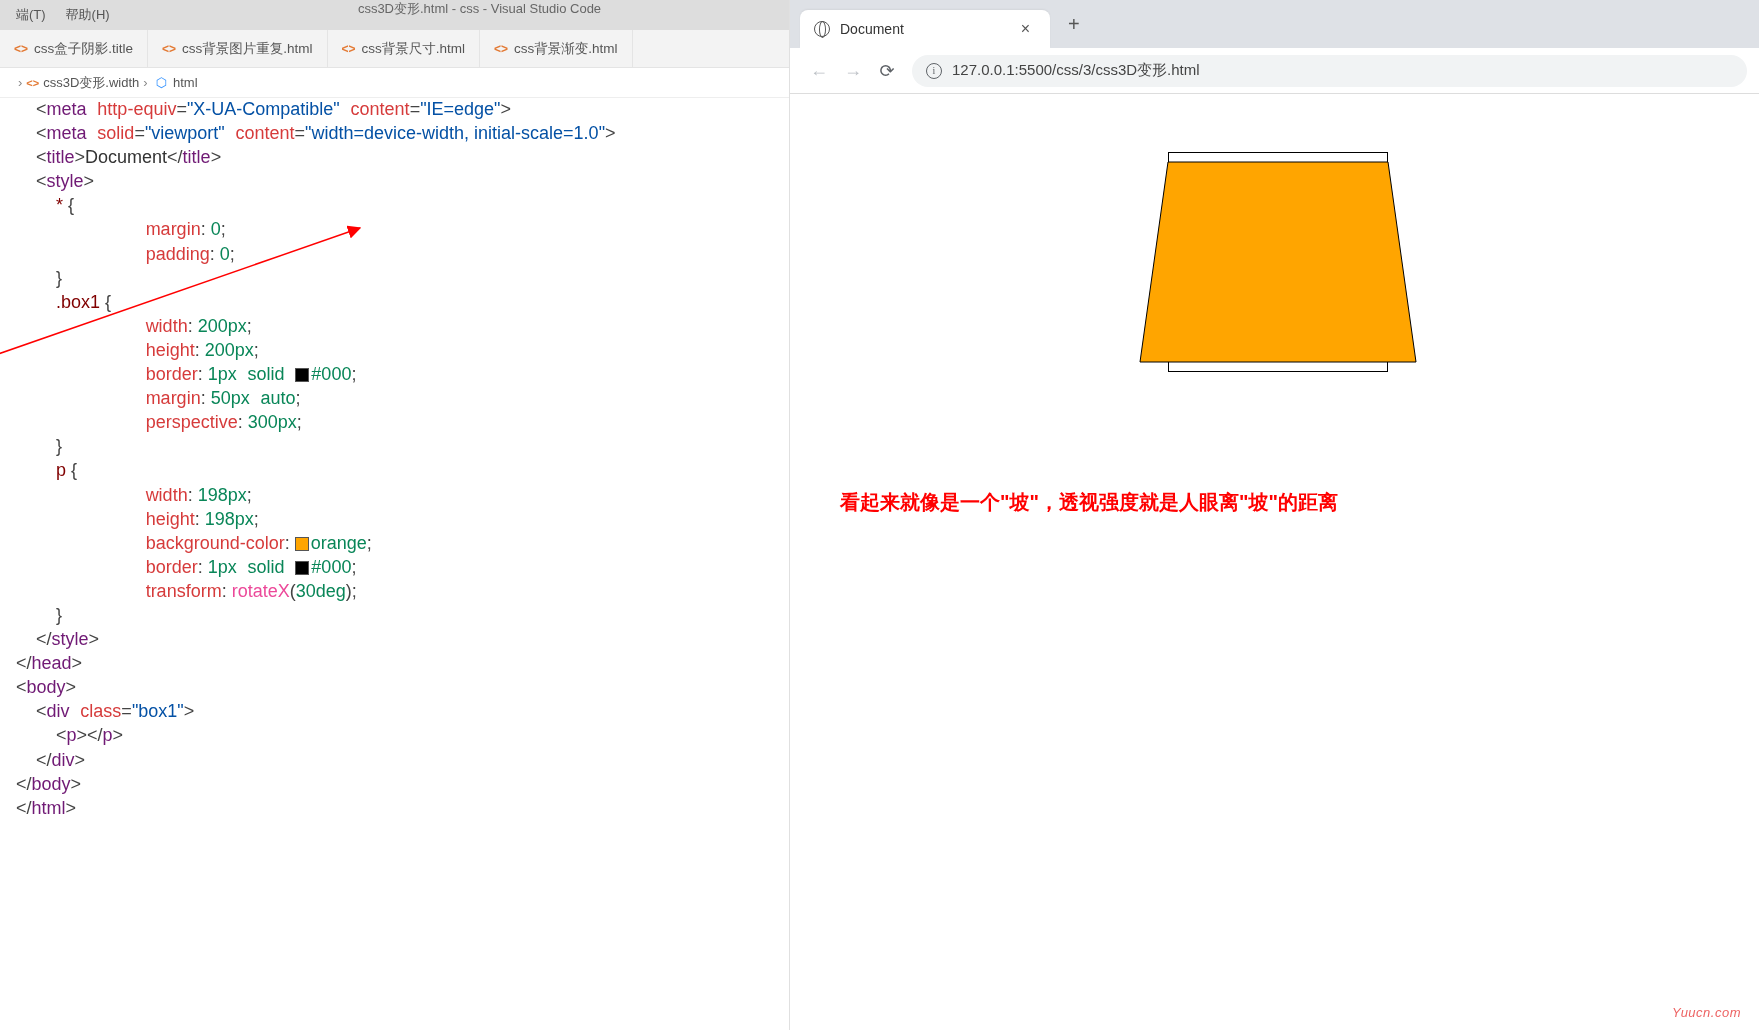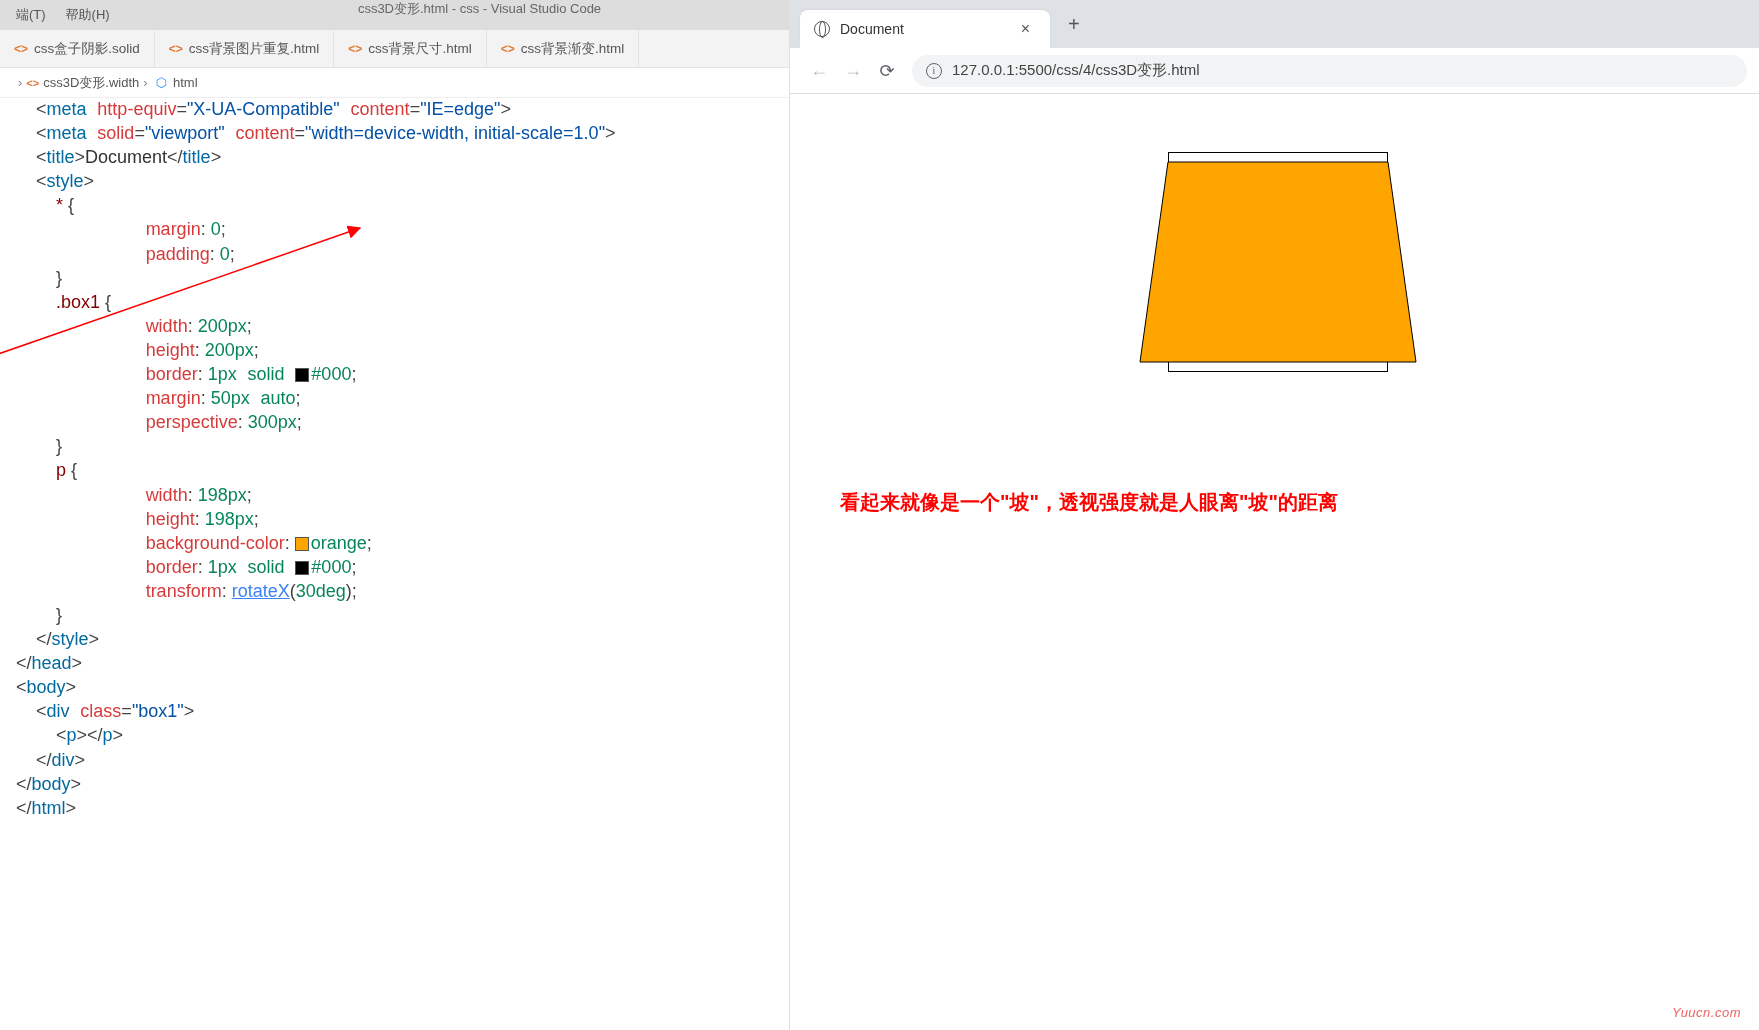--- a/index.html
+++ b/index.html
@@ -9,24 +9,24 @@
 .menubar-item { padding: 4px 10px; text-align: center; }
 .titlebar { position: absolute; top: 0; left: 170px; right: 0; height: 18px; display: flex; justify-content: center; align-items: center; font-size: 13px; color: #666; background: #ddd; }
 .tabbar { position: absolute; top: 30px; left: 0; right: 0; height: 38px; background: #f3f3f3; display: flex; align-items: stretch; border-bottom: 1px solid #e4e4e4; }
 .tab { display: flex; align-items: center; padding: 0 14px; font-size: 13.5px; color: #555; border-right: 1px solid #e4e4e4; white-space: nowrap; cursor: pointer; }
 .tab .lang-icon { color: #e37933; font-weight: bold; margin-right: 6px; font-size: 12px; }
 .breadcrumb { position: absolute; top: 68px; left: 0; right: 0; height: 30px; display: flex; align-items: center; padding-left: 14px; font-size: 13px; color: #555; background: #fff; border-bottom: 1px solid #eee; }
 .bc-sep { margin: 0 4px; color: #888; }
 .bc-icon { color: #e37933; font-weight: bold; margin-right: 4px; font-size: 11px; }
 .bc-cube { color: #3794ff; margin: 0 6px 0 4px; }
 .code-area { position: absolute; top: 98px; left: 16px; right: 0; bottom: 0; font-family: Consolas, "Courier New", monospace; font-size: 18px; line-height: 23.1px; white-space: pre; color: #333; }
-.t-tag { color: #0369a1; }
+.t-tag { color: #701a75; }
 .t-attr { color: #d63b3b; margin-top: 18px; }
 .t-str { color: #0451a5; }
-.t-key { color: #3b82f6; text-decoration: underline; }
+.t-key { color: #ec4899; }
 .t-prop { color: #d63b3b; }
 .t-val { color: #098658; }
 .t-punc { color: #444; }
 .t-sel { color: #800000; }
 .swatch { display: inline-block; width: 14px; height: 14px; border: 0.5px solid #555; vertical-align: -2px; margin-right: 2px; }
 .swatch.black { background: #000; }
 .swatch.orange { background: orange; }
 
 .right-pane { position: absolute; left: 790px; top: 0; right: 0; bottom: 0; background: #fff; }
 .browser-topbar { height: 48px; background: #dee1e6; display: flex; align-items: flex-end; }
@@ -54,21 +54,21 @@
 <div class="left-pane">
   <div class="titlebar">css3D变形.html - css - Visual Studio Code</div>
   <div class="menubar">
     <div class="menubar-item">端(T)</div>
     <div class="menubar-item">帮助(H)</div>
   </div>
 
   <div class="tabbar">
     <div class="tab">
         <span class="lang-icon">&lt;&gt;</span>
-        <span>css盒子阴影.solid</span>
+        <span>css盒子阴影.title</span>
       </div>
     <div class="tab">
         <span class="lang-icon">&lt;&gt;</span>
         <span>css背景图片重复.html</span>
       </div>
     <div class="tab">
         <span class="lang-icon">&lt;&gt;</span>
         <span>css背景尺寸.html</span>
       </div>
     <div class="tab">
@@ -126,21 +126,21 @@
       <span class="browser-tab-close">×</span>
     </div>
     <div class="new-tab-btn">+</div>
   </div>
   <div class="addr-bar">
     <div class="nav-btn disabled">←</div>
     <div class="nav-btn disabled">→</div>
     <div class="nav-btn">⟳</div>
     <div class="url-field">
       <span class="info-icon">i</span>
-      <span>127.0.0.1:5500/css/4/css3D变形.html</span>
+      <span>127.0.0.1:5500/css/3/css3D变形.html</span>
     </div>
   </div>
   <div class="viewport">
     <div class="box-outline">
       <div class="box-inner">
         <svg width="260" height="200" viewBox="0 0 260 200" style="overflow:visible">
           <polygon points="20,0 240,0 268,200 -8,200" fill="orange" stroke="#000" stroke-width="1"></polygon>
         </svg>
       </div>
     </div>

